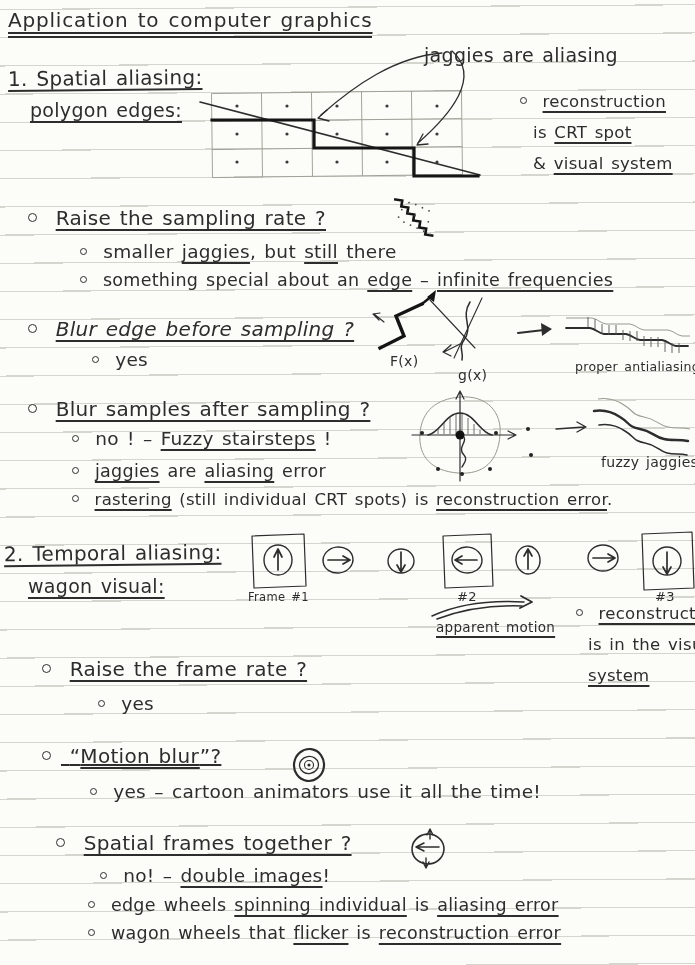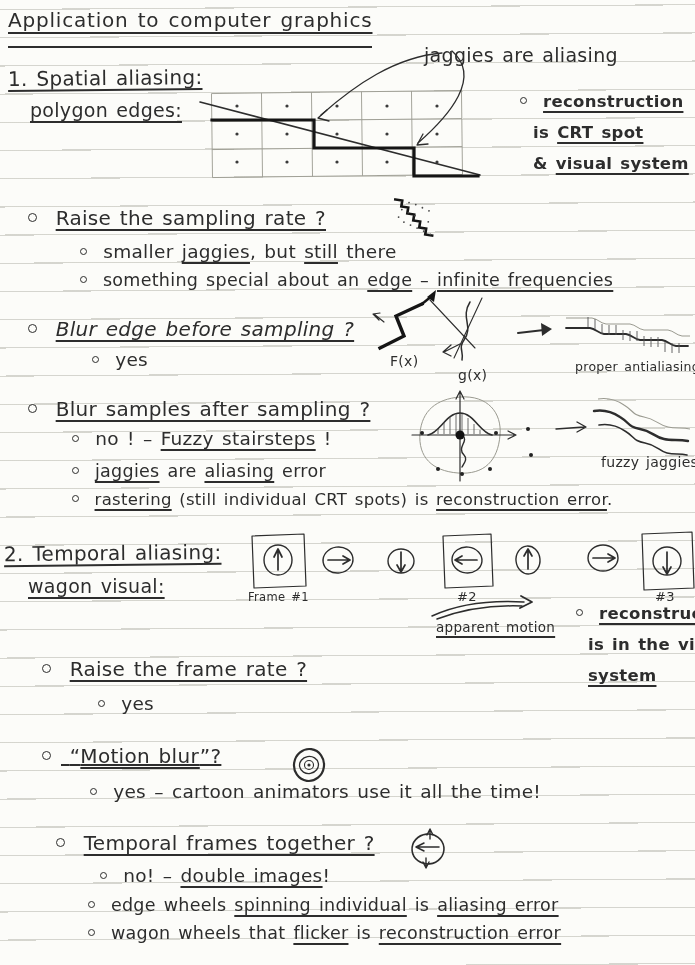--- a/index.html
+++ b/index.html
@@ -12,25 +12,25 @@
   .rules {
     position:absolute; left:-10px; top:-18px; right:-10px; bottom:-10px;
     background-image:repeating-linear-gradient(179.6deg,
       transparent 0px, transparent 27px,
       rgba(150,150,138,0.38) 27px, rgba(150,150,138,0.38) 28.2px);
     pointer-events:none;
   }
   .row { position:absolute; white-space:nowrap; }
   .u  { text-decoration:underline; text-decoration-thickness:1.5px; text-underline-offset:4px; }
   .title { font-size:20px; letter-spacing:0.8px; }
-  .title .txt { display:inline-block; padding-bottom:14px; border-bottom:2px solid #2d2d2d;
+  .title .txt { display:inline-block; padding-bottom:4px; border-bottom:2px solid #2d2d2d;
                 text-decoration:underline; text-decoration-thickness:1.5px; text-underline-offset:5px; }
   .h1 { font-size:20px; } .h2 { font-size:19px; }
   .b1 { font-size:18.5px; } .b2 { font-size:17.5px; } .b3 { font-size:16.5px; }
-  .note { font-size:16.5px;font-weight:bold; }
+  .note { font-size:16.5px; }
   .ring { display:inline-block; width:7px; height:7px; border:1.6px solid #2d2d2d;
           border-radius:50%; margin-right:10px; vertical-align:middle; position:relative; top:-2px; }
   .ring.sm { width:5px; height:5px; border-width:1.5px; margin-right:8px; }
   svg { position:absolute; overflow:visible; }
   svg text { font-family:"DejaVu Sans", sans-serif; fill:#2d2d2d; }
   .stroke  { stroke:#2d2d2d; fill:none; stroke-linecap:round; stroke-linejoin:round; }
   .bold    { stroke:#151515; fill:none; stroke-linecap:square; stroke-linejoin:miter; }
   .faint   { stroke:#9a9a90; fill:none; }
   .tilt { transform:rotate(-0.6deg); }
 </style>
@@ -318,21 +318,21 @@
     <circle class="stroke" stroke-width="1.1" cx="21" cy="21" r="4.5"></circle>
     <circle cx="21" cy="21" r="1.6" fill="#2d2d2d"></circle>
   </svg>
   <div class="row b1" style="left:90px; top:781px;">
     <span class="ring sm"></span>
     <span>yes – cartoon animators use it all the time!</span>
   </div>
 
   <div class="row h1" style="left:56px; top:831px;">
     <span class="ring"></span>
-    <span class="u">Temporal frames together ?</span>
+    <span class="u">Spatial frames together ?</span>
   </div>
   <svg style="left:406px; top:826px;" width="44" height="44" viewBox="0 0 44 44">
     <ellipse class="stroke" stroke-width="1.6" cx="22" cy="23" rx="16" ry="15" transform="rotate(-6 22 23)"></ellipse>
     <path class="stroke" stroke-width="1.5" d="M33,21 L12,21 M18,17 L10,21 L18,25"></path>
     <path class="stroke" stroke-width="1.4" d="M24,13 L24,5 M21,9 L24,3 L27,9"></path>
     <path class="stroke" stroke-width="1.4" d="M20,32 L20,40 M17,36 L20,42 L23,36"></path>
   </svg>
   <div class="row b1" style="left:100px; top:865px;">
     <span class="ring sm"></span>
     <span>no! – </span><span class="u">double images</span><span>!</span>

